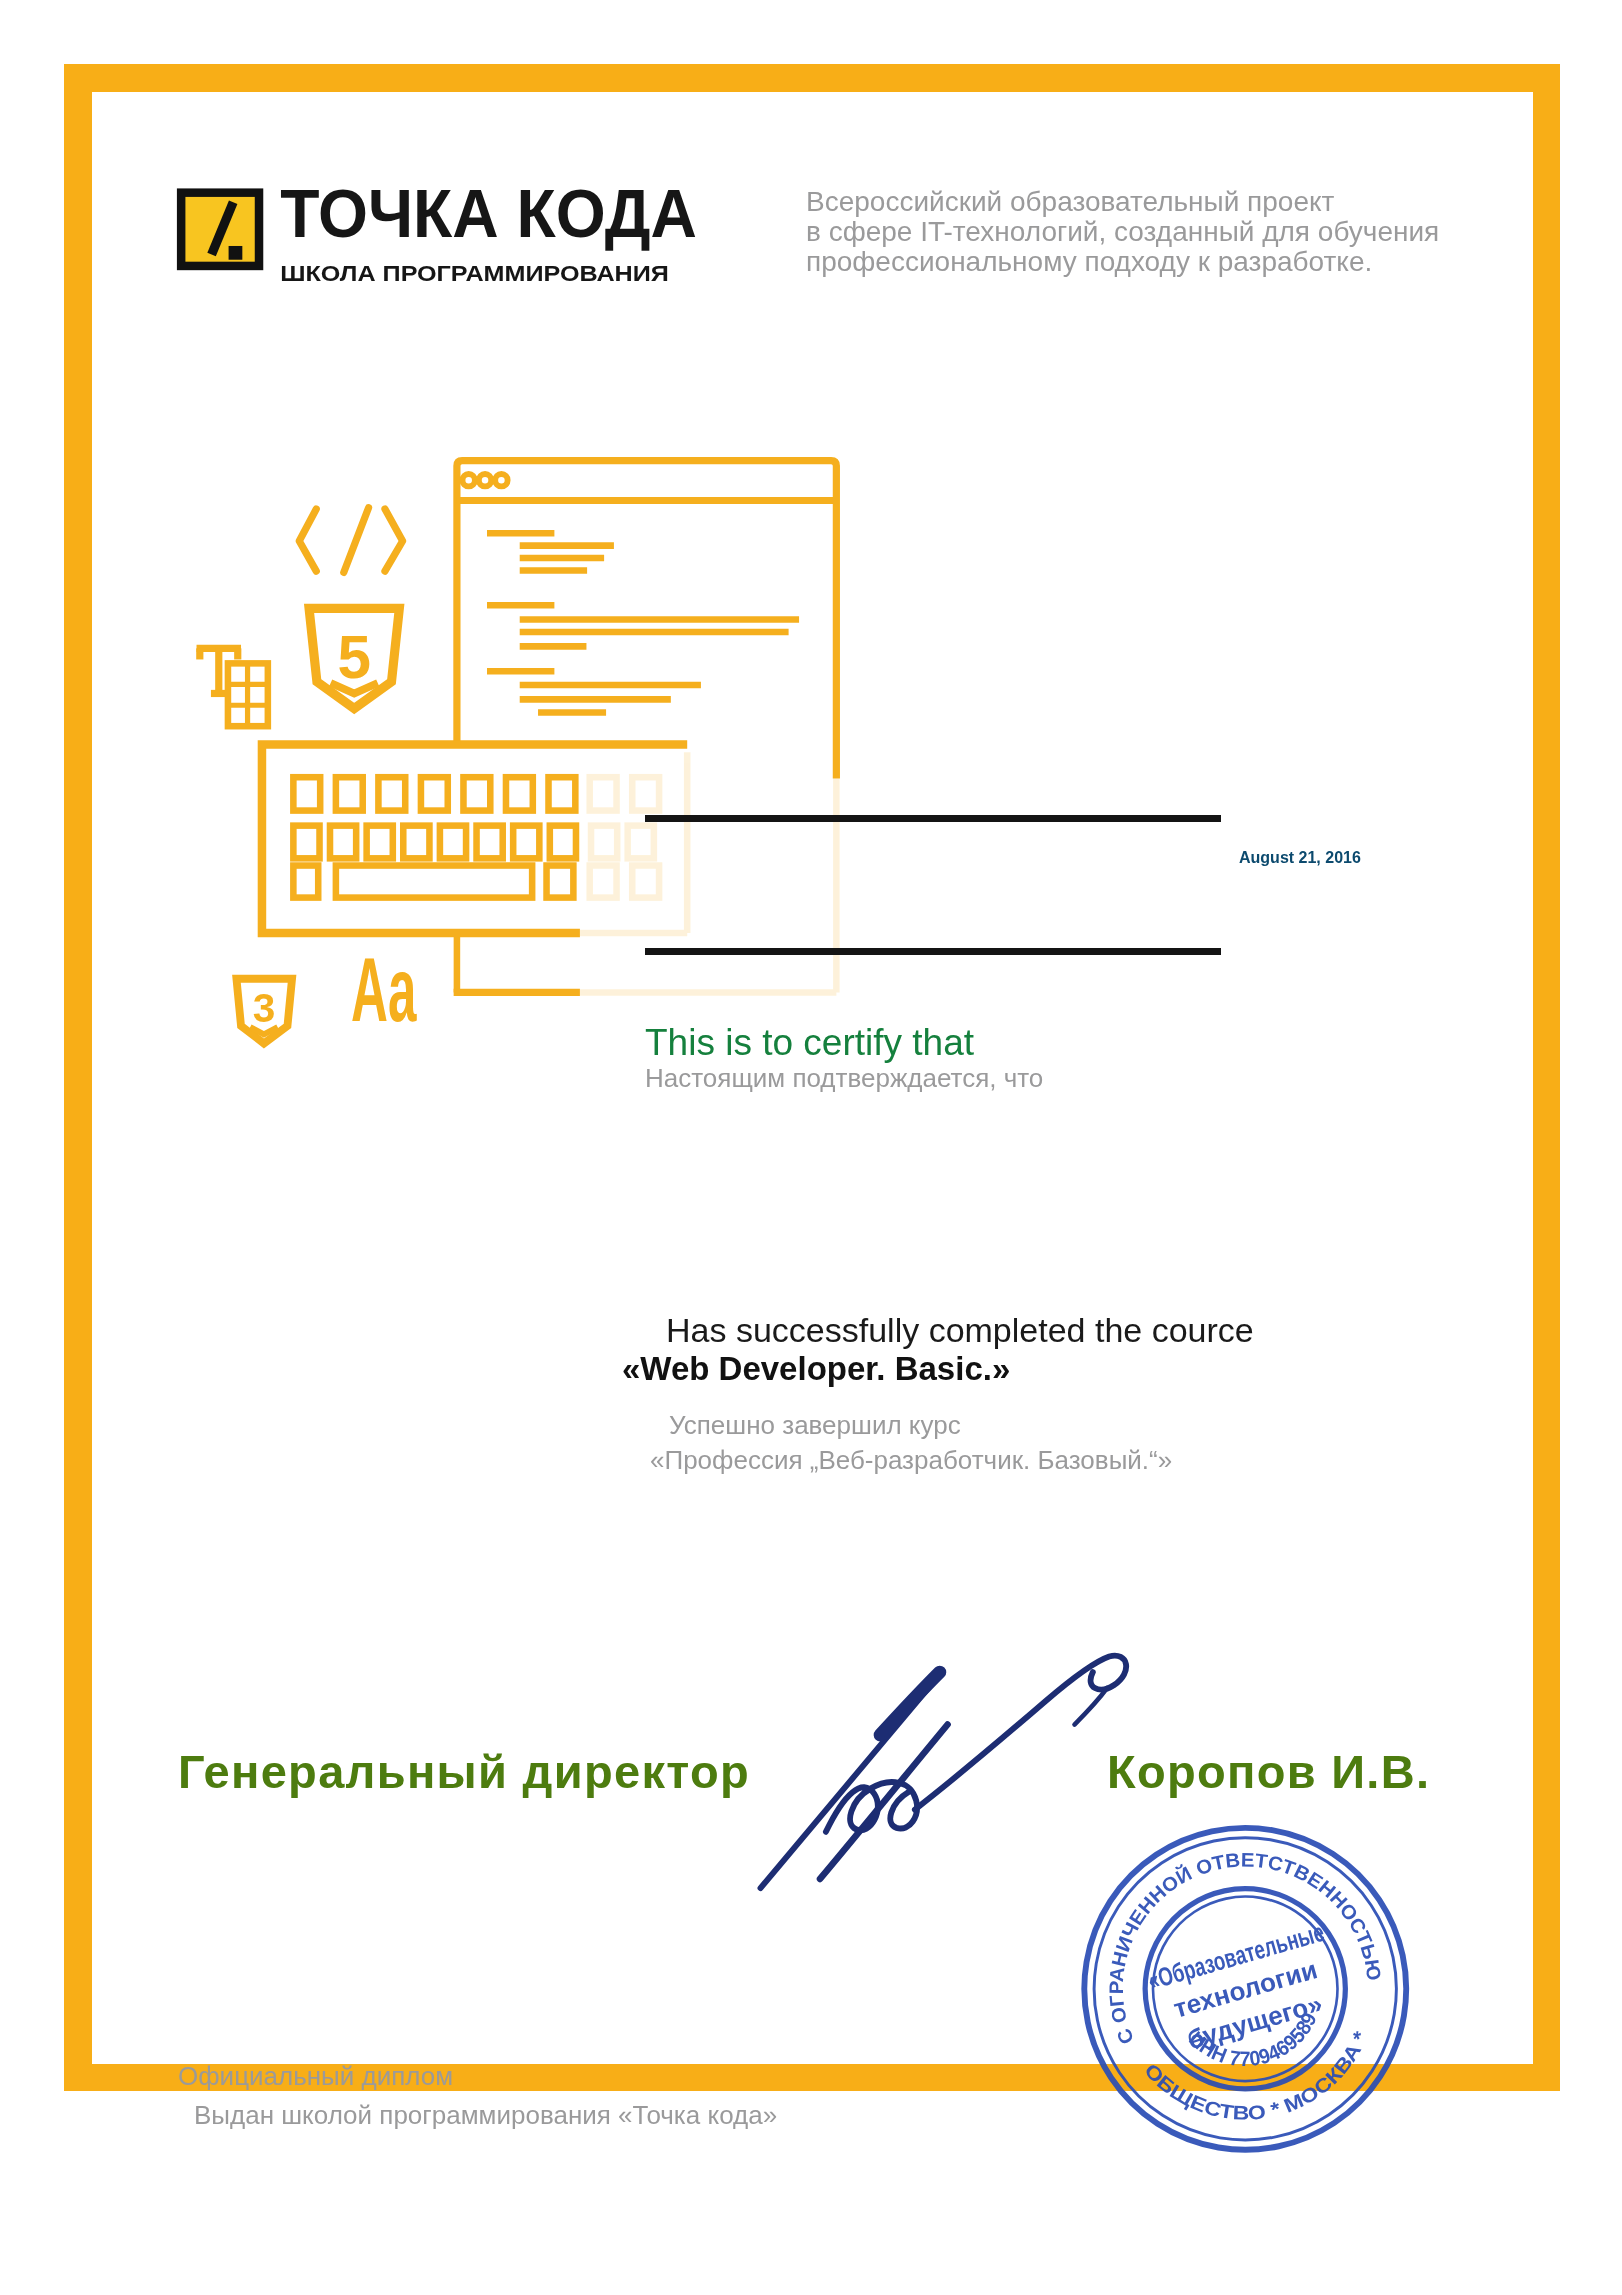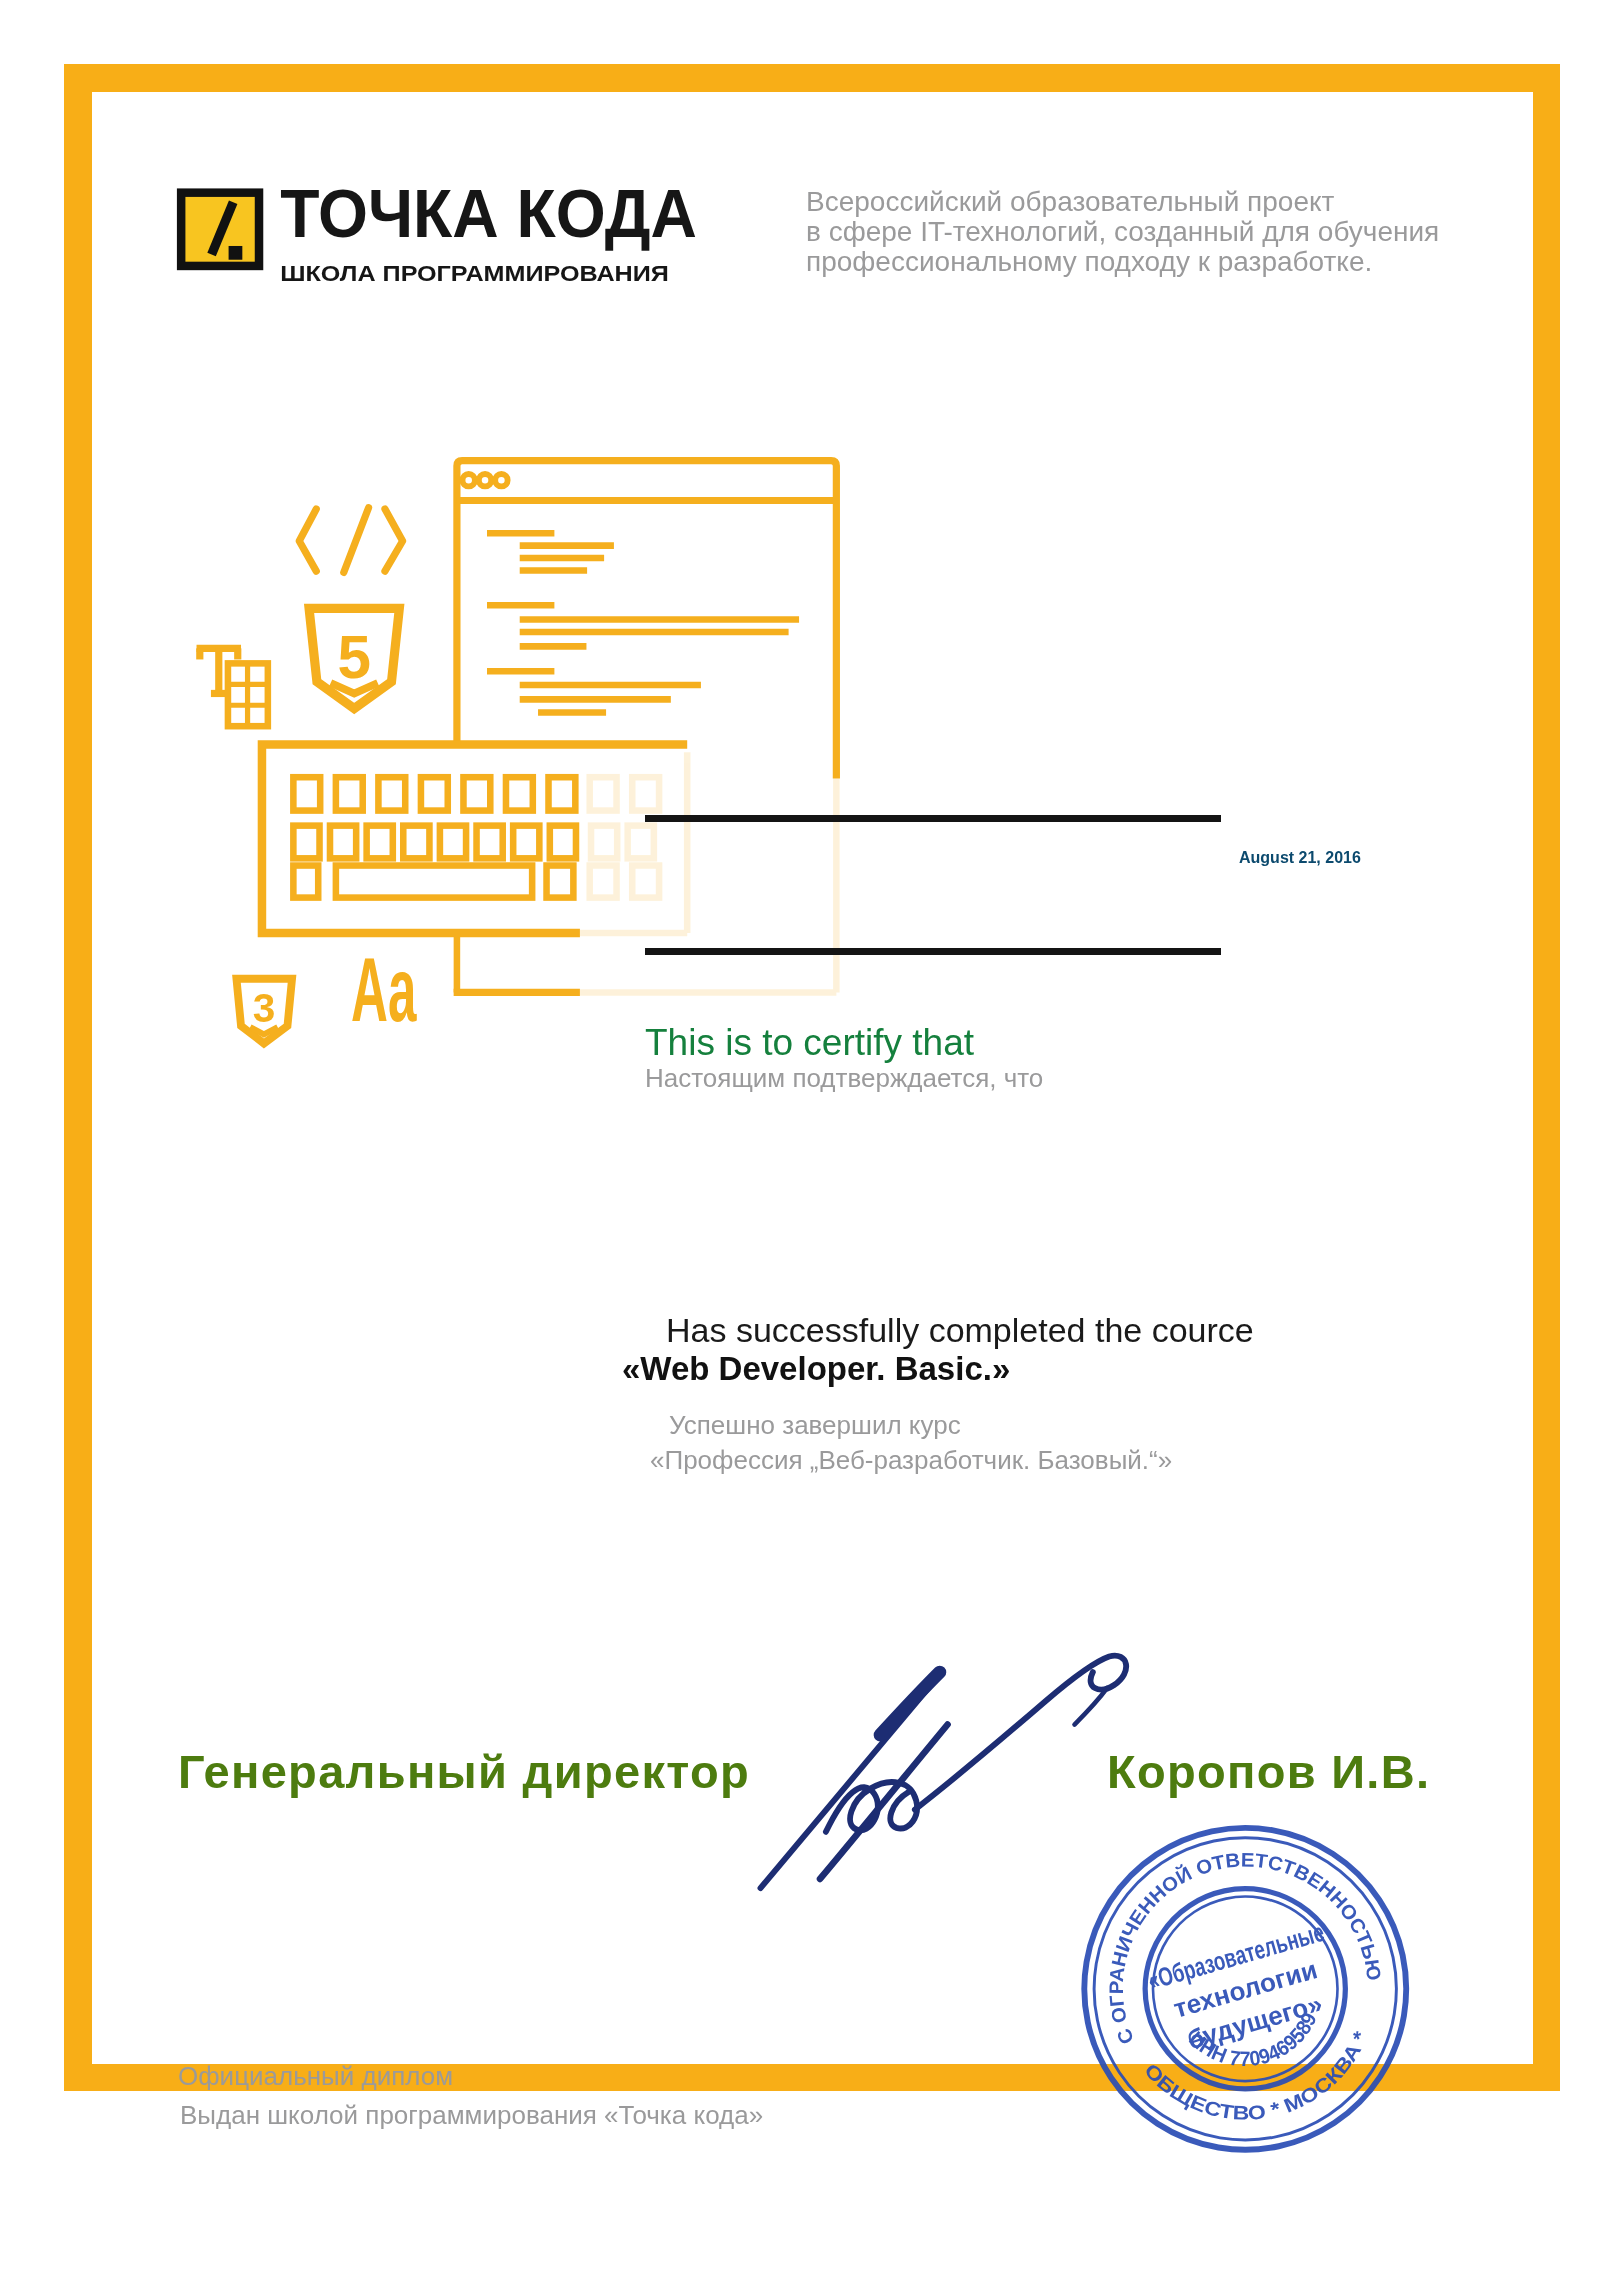--- a/index.html
+++ b/index.html
@@ -187,16 +187,16 @@
 
   <div class="abs course-en" style="left:666px;top:1313px;">Has successfully completed the cource</div>
   <div class="abs course-name" style="left:622px;top:1352px;">«Web Developer. Basic.»</div>
   <div class="abs course-ru gray" style="left:669px;top:1412px;">Успешно завершил курс</div>
   <div class="abs course-ru gray" style="left:650px;top:1447px;">«Профессия „Веб-разработчик. Базовый.“»</div>
 
   <div class="abs sig-label" style="left:178px;top:1748px;">Генеральный директор</div>
   <div class="abs sig-label" style="left:1107px;top:1748px;">Коропов И.В.</div>
 
   <div class="abs footer-line gray" style="left:178px;top:2063px;">Официальный диплом</div>
-  <div class="abs footer-line gray" style="left:180px;top:2102px;">Выдан школой программирования «Точка кода»</div>
+  <div class="abs footer-line gray" style="left:194px;top:2102px;">Выдан школой программирования «Точка кода»</div>
 
 </div>
 
 
 </body></html>

